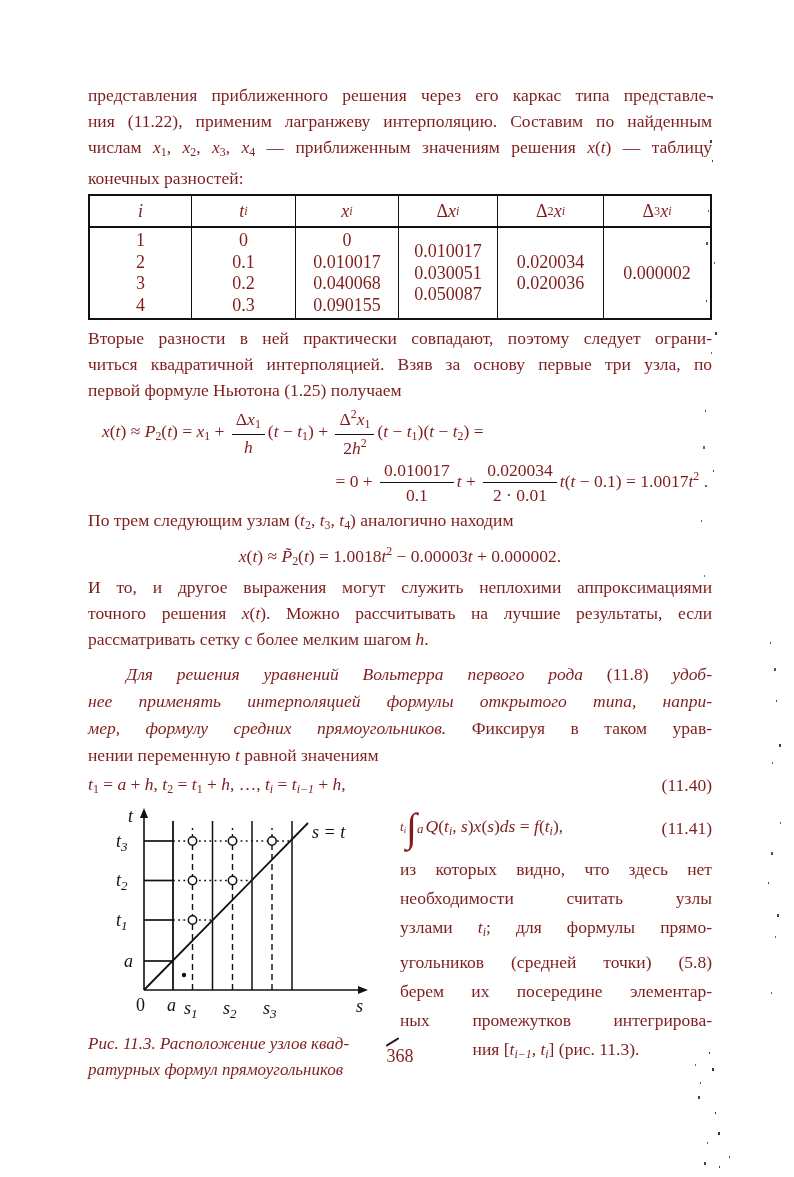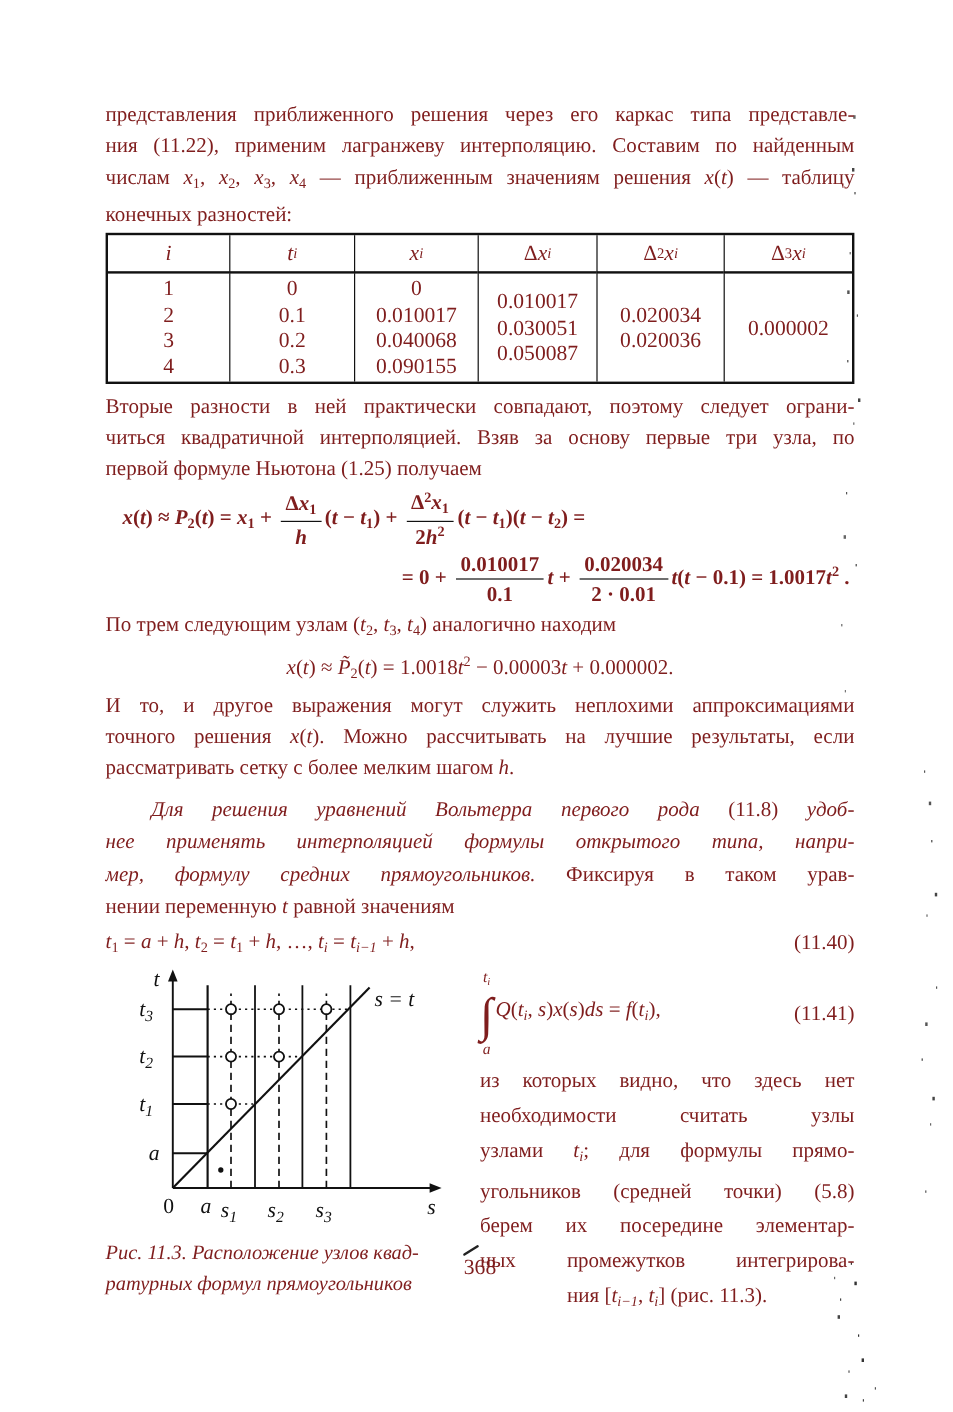--- a/index.html
+++ b/index.html
@@ -25,38 +25,38 @@
 
   
   .dtable{margin-top:3px;border:2px solid #111;display:grid;
           grid-template-columns:101px 104px 103px 99px 106px 1fr;font-size:18px;}
   .hcell{border-left:1.4px solid #111;border-bottom:2px solid #111;height:30px;
          display:flex;align-items:center;justify-content:center;}
   .hcell.first,.bcell.first{border-left:none;}
   .bcell{border-left:1.4px solid #111;height:90px;display:flex;flex-direction:column;
          justify-content:center;align-items:center;line-height:21.6px;}
 
-  .eqblock{margin:5px 0 2px;font-weight:bold;}
+  .eqblock{margin:5px 0 2px;}
   .eq1l1{padding-left:14px;}
   .eq1l2{text-align:right;padding-right:4px;margin-top:2px;}
   .eqcenter{text-align:center;margin:0 0;}
   .eqnum-row{position:relative;margin:2px 0;}
   .eqnum{position:absolute;right:0;top:1px;}
 
   .para4{margin-top:9px;line-height:27px;}
 
   
   .twocol{display:flex;margin-top:5px;}
   .figcol{width:312px;flex:none;}
   .figcol svg{display:block;margin-left:24px;}
   .caption{margin-top:9px;width:300px;font-size:17px;line-height:26px;font-style:italic;}
   .rightcol{flex:1;position:relative;}
   .eq41{display:flex;align-items:center;justify-content:space-between;margin:0 0 6px;}
   .eq41 .body{display:flex;align-items:center;}
-  .int{display:inline-flex;flex-direction:column;align-items:center;line-height:1;margin-right:2px;}
+  .int{display:inline-flex;flex-direction:row;align-items:center;line-height:1;margin-right:2px;}
   .int .lim{font-size:13px;line-height:13px;}
   .int .glyph{font-size:40px;line-height:40px;padding:1px 0;}
   .rc-lines .line{line-height:29px;text-align:center;}
 
   .pageno{position:absolute;left:88px;width:624px;top:1046px;text-align:center;font-size:18px;}
 
   
   .speck1{position:absolute;left:0;top:0;width:1px;height:2px;background:transparent;
     box-shadow:705px 122px #555,712px 160px #444,708px 210px #666,714px 262px #555,
     706px 300px #444,711px 352px #666,705px 410px #555,713px 470px #444,701px 520px #666,

